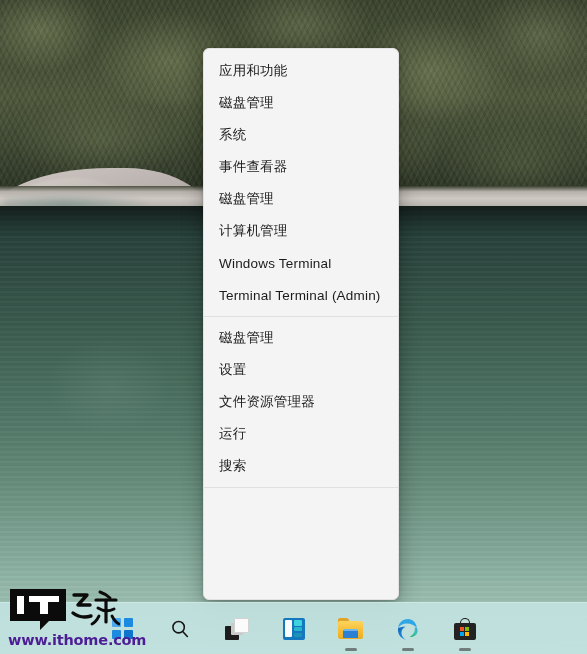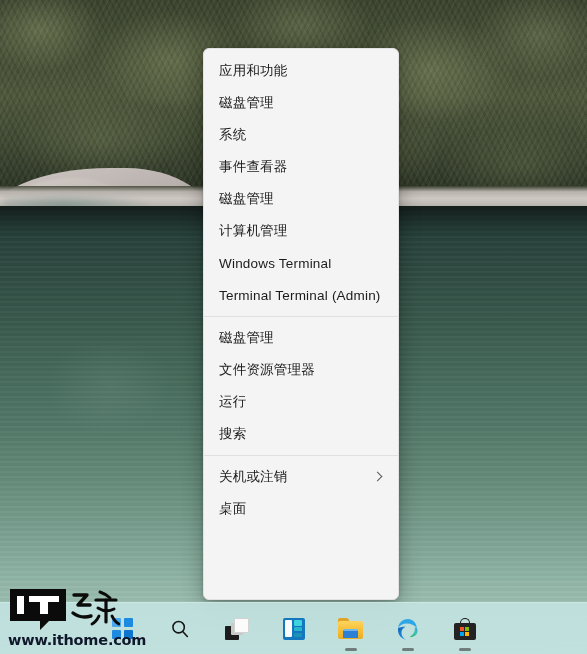--- a/index.html
+++ b/index.html
@@ -307,21 +307,21 @@
   #watermark .wm-mark {
     display: flex;
     align-items: flex-end;
     gap: 5px;
     height: 44px;
   }
   #watermark .wm-url {
     margin-top: 1px;
     font-size: 14.5px;
     font-weight: bold;
-    color: #0f172a;
+    color: #4c1d95;
     letter-spacing: -0.2px;
     font-family: "DejaVu Sans", "Liberation Sans", sans-serif;
   }
 </style>
 </head>
 <body>
 
 <div id="desktop">
 
   <div class="wp-layer wp-forest"></div>
@@ -361,41 +361,35 @@
       </div>
     </div>
 
     <div class="menu-sep"></div>
 
     <div>
       <div class="menu-item">
         <span class="mi-label">磁盘管理</span>
       </div>
       <div class="menu-item">
+        <span class="mi-label">设置</span>
+      </div>
+      <div class="menu-item">
         <span class="mi-label">文件资源管理器</span>
       </div>
       <div class="menu-item">
         <span class="mi-label">运行</span>
       </div>
       <div class="menu-item">
         <span class="mi-label">搜索</span>
       </div>
     </div>
 
     <div class="menu-sep"></div>
 
-    <div>
-      <div class="menu-item">
-        <span class="mi-label">关机或注销</span>
-        <span class="chevron"></span>
-      </div>
-      <div class="menu-item">
-        <span class="mi-label">桌面</span>
-      </div>
-    </div>
 
   </div>
 
   <div id="taskbar">
 
     <div class="tb-btn">
       <span class="ico-start">
         <i></i>
           <i></i>
           <i></i>

